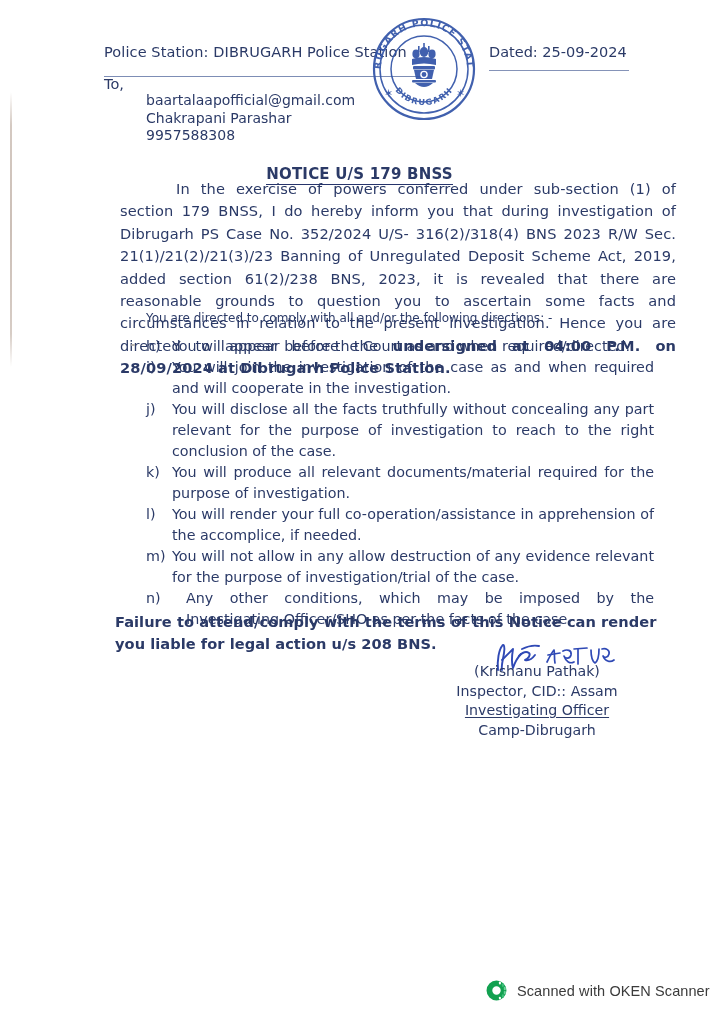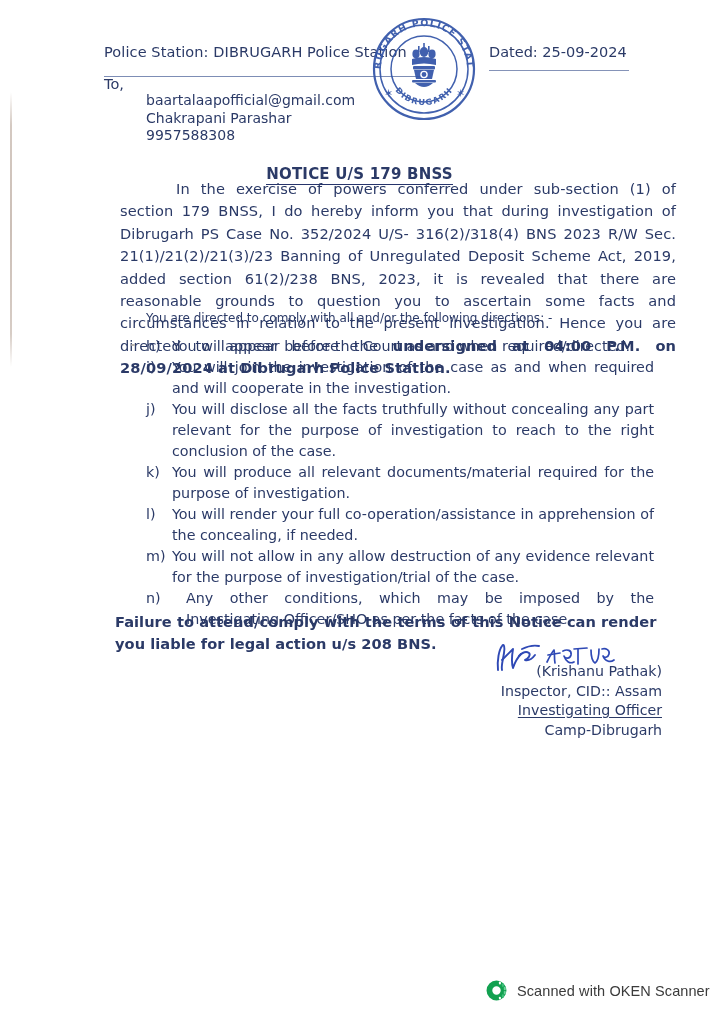--- a/index.html
+++ b/index.html
@@ -181,21 +181,21 @@
     letter-spacing: 0.05px;
     margin-top: 28px;
   }
 
   
   .sign-block {
     position: absolute;
     left: 412px;
     top: 662px;
     width: 250px;
-    text-align: right;
+    text-align: center;
     font-size: 14.2px;
     line-height: 19.5px;
   }
   .sign-block .u { text-decoration: underline; text-underline-offset: 2px; }
 
   .signature-ink {
     position: absolute;
     left: 492px;
     top: 640px;
     width: 130px;
@@ -301,21 +301,21 @@
     <div class="d-item">
       <span class="d-marker">j)</span>
       <span class="d-text">You will disclose all the facts truthfully without concealing any part relevant for the purpose of investigation to reach to the right conclusion of the case.</span>
     </div>
     <div class="d-item">
       <span class="d-marker">k)</span>
       <span class="d-text">You will produce all relevant documents/material required for the purpose of investigation.</span>
     </div>
     <div class="d-item">
       <span class="d-marker">l)</span>
-      <span class="d-text">You will render your full co-operation/assistance in apprehension of the concealing, if needed.</span>
+      <span class="d-text">You will render your full co-operation/assistance in apprehension of the accomplice, if needed.</span>
     </div>
     <div class="d-item">
       <span class="d-marker">m)</span>
       <span class="d-text">You will not allow in any allow destruction of any evidence relevant for the purpose of investigation/trial of the case.</span>
     </div>
     <div class="d-item last">
       <span class="d-marker">n)</span>
       <span class="d-text">Any other conditions, which may be imposed by the Investigating Officer/SHO as per the facts of the case.</span>
     </div>
   </div>

